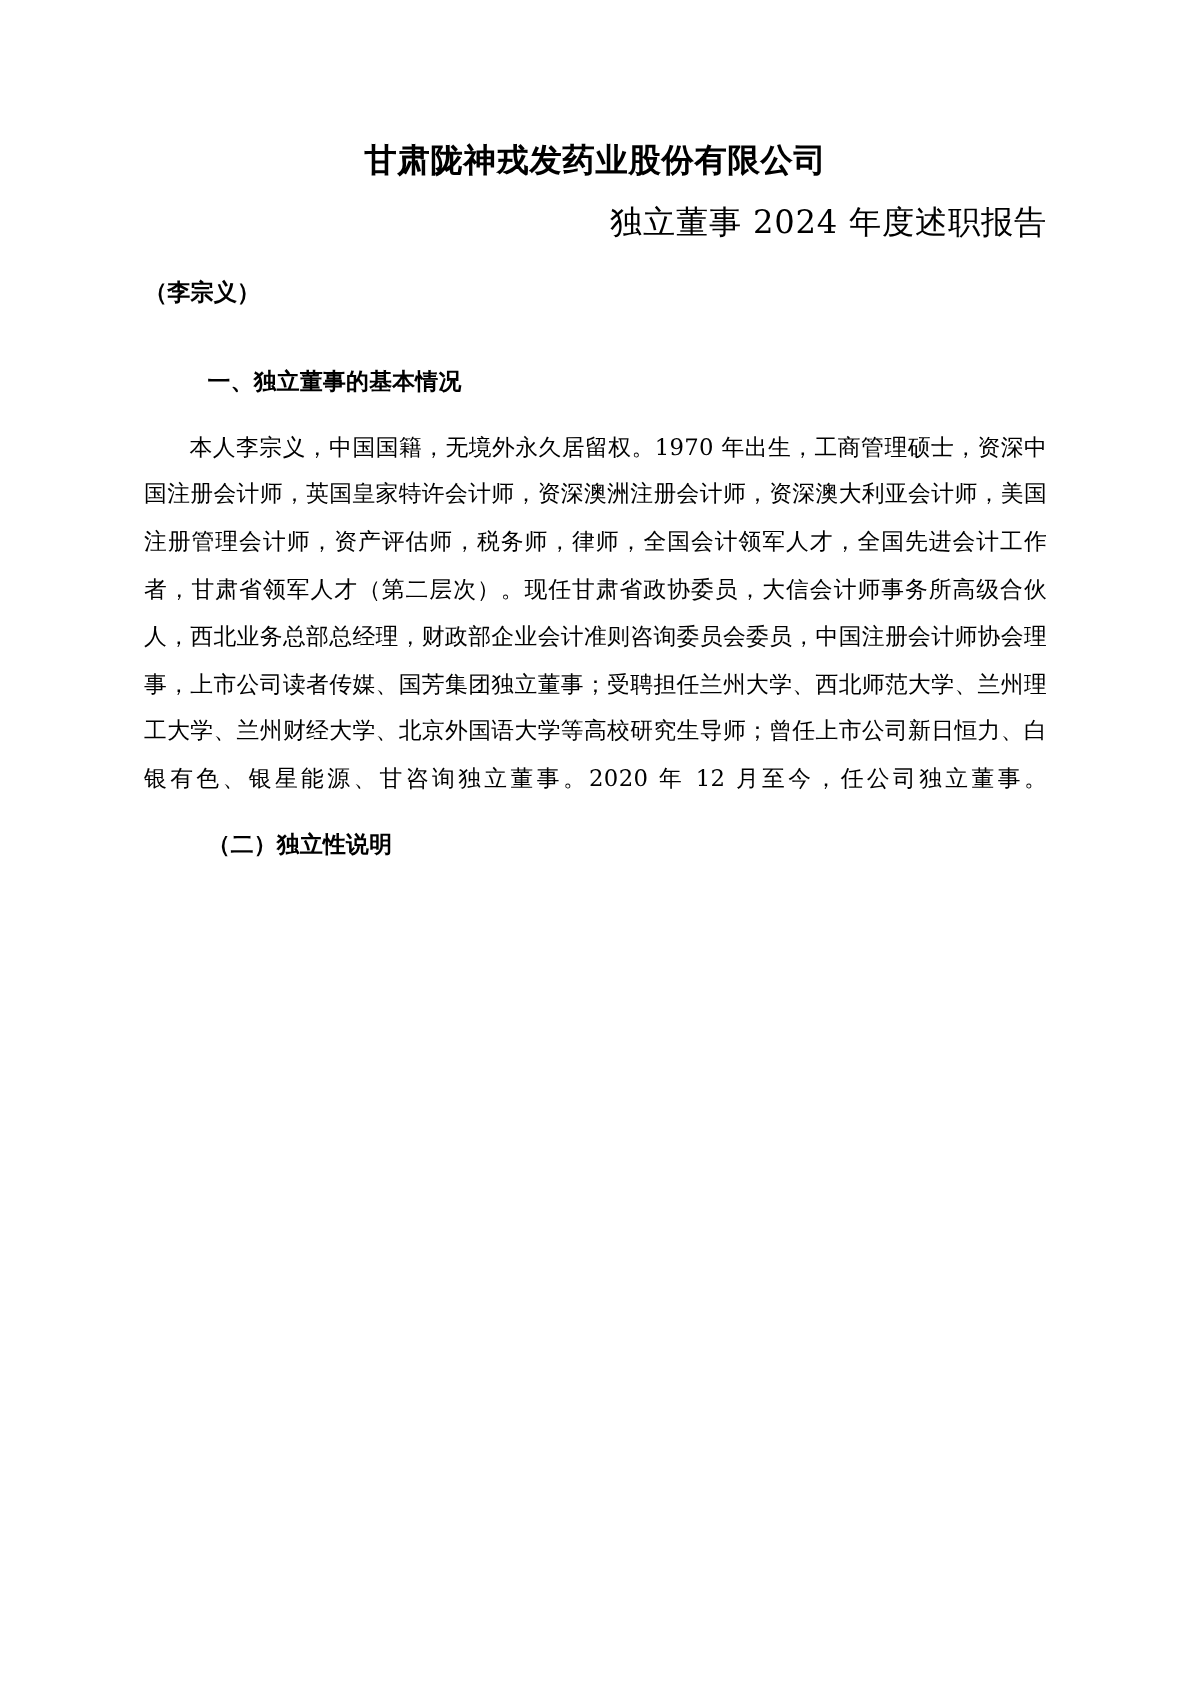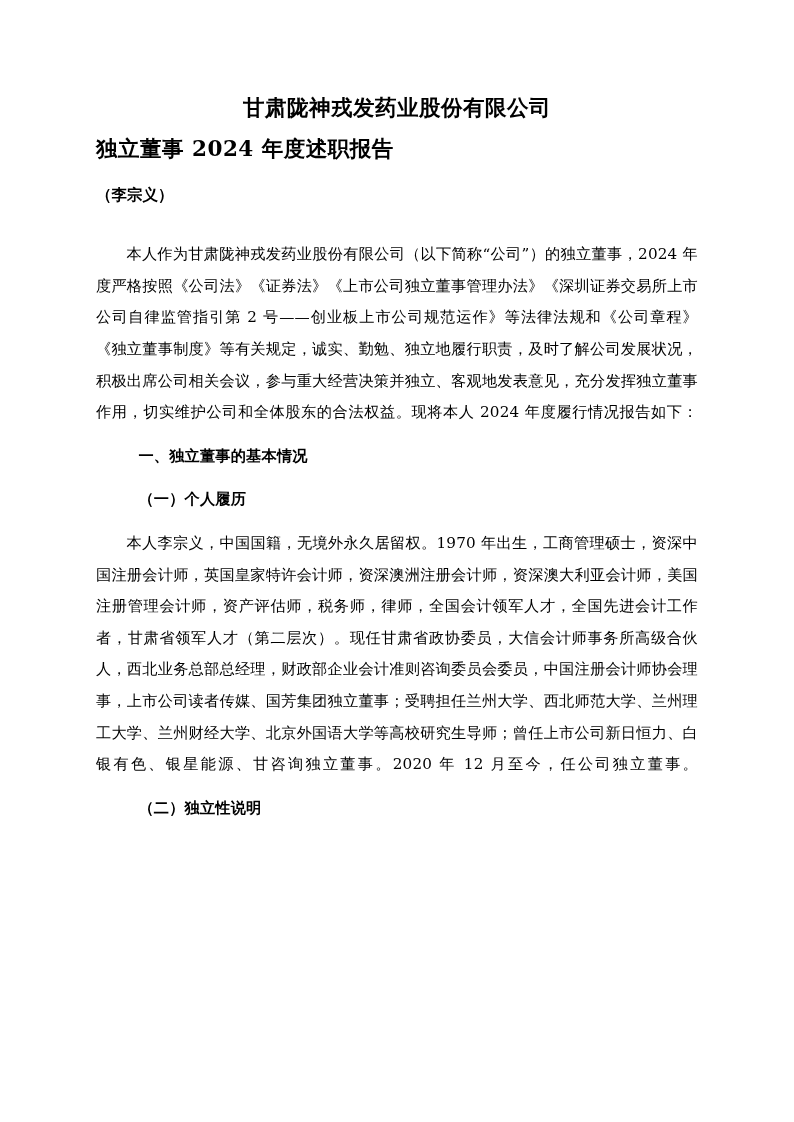--- a/index.html
+++ b/index.html
@@ -23,23 +23,23 @@
   }
   .doc-title {
     text-align: center;
     font-size: 21.5px;
     font-weight: bold;
     letter-spacing: 0.5px;
     line-height: 1.9;
     margin: 0;
   }
   .doc-title-line2 {
-    text-align: left;
+    text-align: right;
     font-size: 21.5px;
-    font-weight: bold;
+    font-weight: normal;
     letter-spacing: 0.5px;
     line-height: 1.9;
     margin: 0;
   }
   .doc-subtitle {
     text-align: left;
     font-size: 15.5px;
     font-weight: bold;
     margin: 10px 0 0 0;
     line-height: 1.9;
@@ -72,20 +72,18 @@
 </head>
 <body>
 
 <div class="page">
 
   <h1 class="doc-title">甘肃陇神戎发药业股份有限公司</h1>
   <h1 class="doc-title-line2">独立董事 2024 年度述职报告</h1>
   <div class="doc-subtitle">（李宗义）</div>
 
   <div class="body-block">
-    <p class="para justify-spread">本人作为甘肃陇神戎发药业股份有限公司（以下简称“公司”）的独立董事，2024 年度严格按照《公司法》《证券法》《上市公司独立董事管理办法》《深圳证券交易所上市公司自律监管指引第 2 号——创业板上市公司规范运作》等法律法规和《公司章程》《独立董事制度》等有关规定，诚实、勤勉、独立地履行职责，及时了解公司发展状况，积极出席公司相关会议，参与重大经营决策并独立、客观地发表意见，充分发挥独立董事作用，切实维护公司和全体股东的合法权益。现将本人 2024 年度履行情况报告如下：</p>
     <p class="heading">一、独立董事的基本情况</p>
-    <p class="heading">（一）个人履历</p>
     <p class="para justify-spread">本人李宗义，中国国籍，无境外永久居留权。1970 年出生，工商管理硕士，资深中国注册会计师，英国皇家特许会计师，资深澳洲注册会计师，资深澳大利亚会计师，美国注册管理会计师，资产评估师，税务师，律师，全国会计领军人才，全国先进会计工作者，甘肃省领军人才（第二层次）。现任甘肃省政协委员，大信会计师事务所高级合伙人，西北业务总部总经理，财政部企业会计准则咨询委员会委员，中国注册会计师协会理事，上市公司读者传媒、国芳集团独立董事；受聘担任兰州大学、西北师范大学、兰州理工大学、兰州财经大学、北京外国语大学等高校研究生导师；曾任上市公司新日恒力、白银有色、银星能源、甘咨询独立董事。2020 年 12 月至今，任公司独立董事。</p>
     <p class="heading">（二）独立性说明</p>
   </div>
 
 </div>
 
 </body></html>

